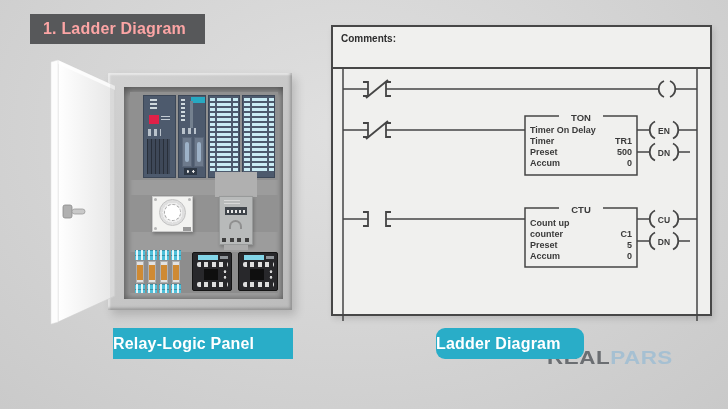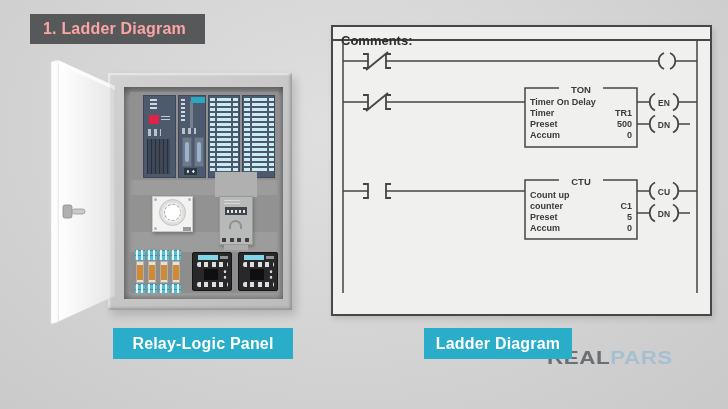--- a/index.html
+++ b/index.html
@@ -105,36 +105,36 @@
   .socket .core{position:absolute;left:11px;top:16px;width:14px;height:11px;background:#0f0f0f;}
   .socket .side{position:absolute;left:29px;top:16px;width:6px;height:11px;
     background:radial-gradient(circle at 50% 25%, #d8d8d8 1.2px, rgba(0,0,0,0) 1.6px),
                radial-gradient(circle at 50% 75%, #d8d8d8 1.2px, rgba(0,0,0,0) 1.6px);}
 
   
   #ladder-panel{
     left:331px;top:25px;width:381px;height:291px;background:#f0f0ee;
     border:2px solid #474747;box-sizing:border-box;box-shadow:2px 3px 6px rgba(0,0,0,.12);
   }
-  #comments-bar{height:14px;border-bottom:2px solid #474747;box-sizing:border-box;
-    font-size:13px;font-weight:bold;color:#2e2e2e;padding:6px 0 0 8px;}
+  #comments-bar{height:42px;border-bottom:2px solid #474747;box-sizing:border-box;
+    font-size:10px;font-weight:bold;color:#2e2e2e;padding:6px 0 0 8px;}
   #ladder-svg{display:block;}
   .w{stroke:#454545;stroke-width:1.5;fill:none;}
   .bk{stroke:#454545;stroke-width:1.8;fill:none;}
   text.lt{font-family:"Liberation Sans",sans-serif;font-size:9px;font-weight:bold;fill:#3a3a3a;}
   text.tt{font-family:"Liberation Sans",sans-serif;font-size:9.5px;font-weight:bold;fill:#3a3a3a;}
   text.ct{font-family:"Liberation Sans",sans-serif;font-size:8.5px;font-weight:bold;fill:#3a3a3a;}
 
   
   .caption{
     height:31px;background:#29adc8;color:#fff;font-size:16px;font-weight:bold;
-    text-align:center;line-height:31px;z-index:3;letter-spacing:.2px;
+    text-align:left;line-height:31px;z-index:3;letter-spacing:.2px;
   }
   #caption-relay{left:113px;top:328px;width:180px;}
-  #caption-ladder{left:424px;top:328px;width:148px;}
+  #caption-ladder{left:436px;top:328px;width:148px;border-radius:9px;}
   #brand-logo{left:547px;top:348px;z-index:2;font-size:22px;font-weight:bold;
     letter-spacing:.5px;transform:scaleY(.82) scaleX(1.02);transform-origin:left top;white-space:nowrap;}
   #brand-logo .b1{color:#6b6e72;} #brand-logo .b2{color:#a6c0d2;}
 </style>
 </head>
 <body>
 
 <div id="stage">
 
   <div id="title-chip" class="abs">1. Ladder Diagram</div>

